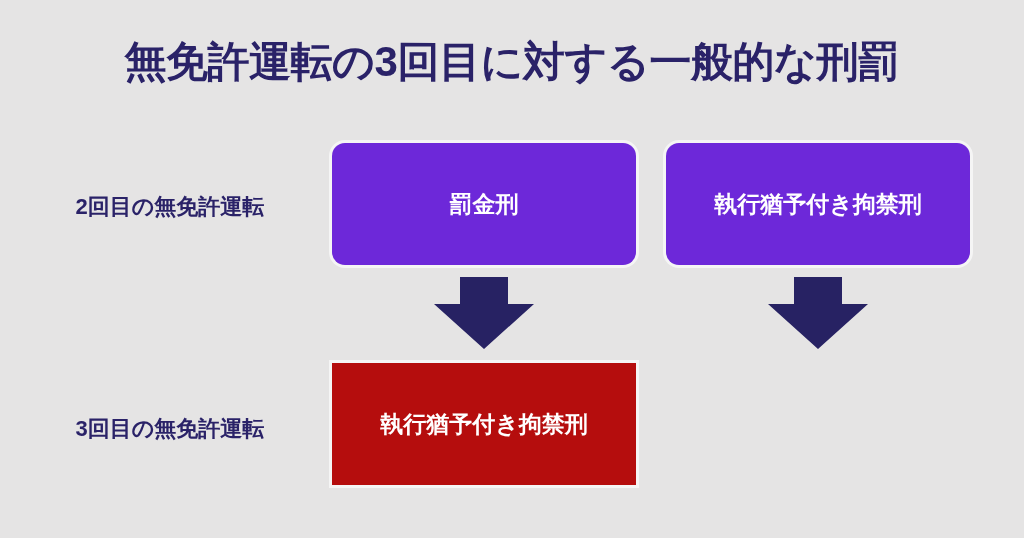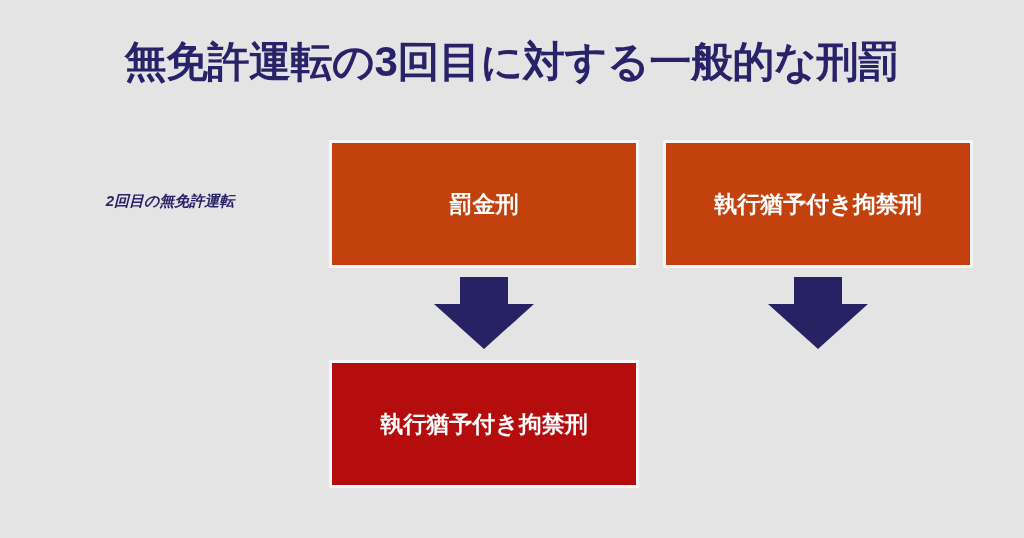--- a/index.html
+++ b/index.html
@@ -34,43 +34,42 @@
     letter-spacing: -0.5px;
     white-space: nowrap;
   }
 
   
   .row-label {
     position: absolute;
     width: 270px;
     left: 35px;
     text-align: center;
-    font-size: 15px;
+    font-size: 22px;
     font-weight: bold;
     color: #2a2268;
     white-space: nowrap;
-    font-style: italic;
   }
   .row-label.r1 { top: 192px; }
   .row-label.r2 { top: 414px; }
 
   
   .box {
     position: absolute;
     height: 122px;
     display: flex;
     align-items: center;
     justify-content: center;
     color: #ffffff;
     font-size: 23px;
     font-weight: bold;
     white-space: nowrap;
     box-shadow: 0 0 0 3px rgba(255,255,255,0.62);
   }
-  .box.navy { background: #c2410c; }
+  .box.navy { background: #6d28d9; border-radius: 13px; }
   .box.red  { background: #b50d0d; }
 
   .box.col-left  { left: 332px; width: 304px; }
   .box.col-right { left: 666px; width: 304px; }
   .box.row-top    { top: 143px; }
   .box.row-bottom { top: 363px; }
 
   
   .arrow {
     position: absolute;
@@ -84,20 +83,21 @@
 </style>
 </head>
 <body>
 
 <div class="canvas">
 
   <div class="title">無免許運転の3回目に対する一般的な刑罰</div>
 
   <div class="row-label r1">2回目の無免許運転</div>
 
+  <div class="row-label r2">3回目の無免許運転</div>
 
   <div class="box navy col-left row-top">罰金刑</div>
 
   <div class="box navy col-right row-top">執行猶予付き拘禁刑</div>
 
   <div class="arrow left">
     <svg viewBox="0 0 100 72" xmlns="http://www.w3.org/2000/svg">
       <polygon points="26,0 74,0 74,27 100,27 50,72 0,27 26,27" fill="#272263"></polygon>
     </svg>
   </div>

